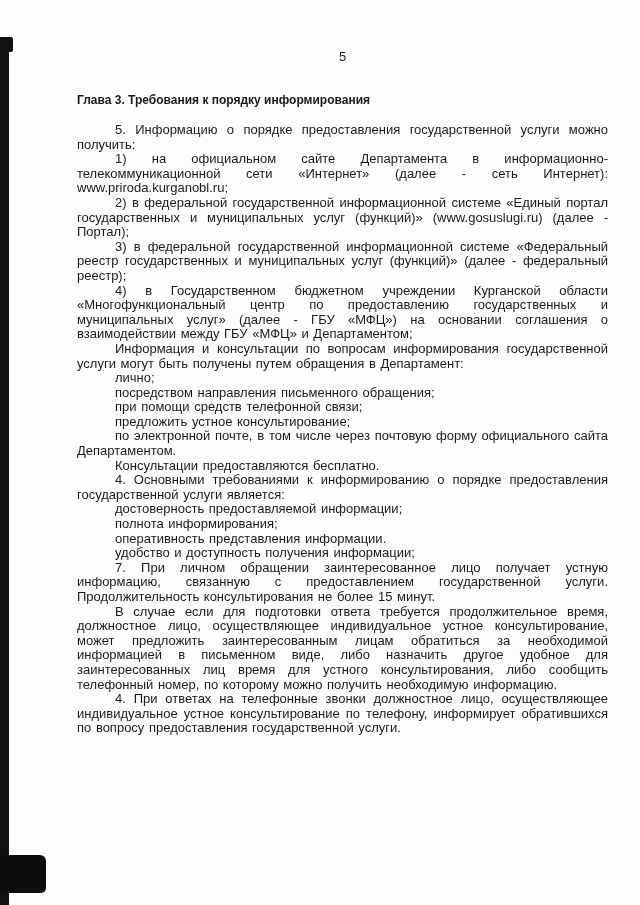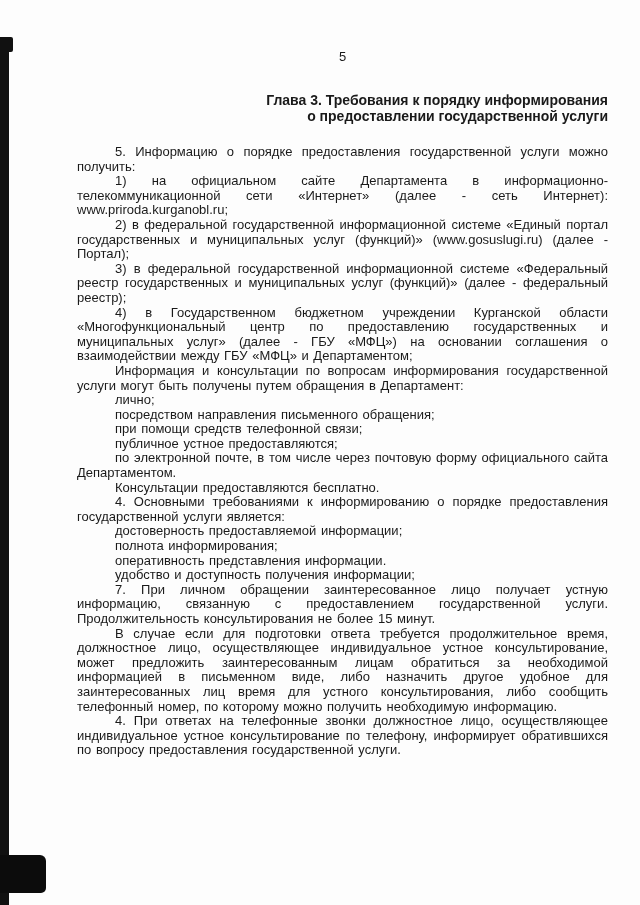--- a/index.html
+++ b/index.html
@@ -50,27 +50,27 @@
     width: 531px;
   }
   .page-number {
     margin-top: 50px;
     text-align: center;
     font-size: 13px;
     line-height: 14px;
   }
   .heading {
     margin: 28px 0 0 0;
-    text-align: right;
-    font-size: 14px;
+    text-align: left;
+    font-size: 12px;
     font-weight: bold;
     line-height: 16px;
   }
   .body-text {
-    margin-top: 21px;
+    margin-top: 15px;
   }
   .body-text p {
     margin: 0;
     font-size: 13px;
     line-height: 14.6px;
     text-align: justify;
     text-indent: 38px;
     word-spacing: 1px;
   }
 </style>
@@ -82,34 +82,33 @@
   <div class="scan-bar"></div>
   <div class="scan-notch"></div>
   <div class="scan-blob"></div>
 
   <div class="content">
 
     <div class="page-number">5</div>
 
     <h1 class="heading">
       <span>Глава 3. Требования к порядку информирования</span><br>
-      <span>о предоставлении государственной услуги</span>
     </h1>
 
     <div class="body-text" id="paragraphs">
         <p>5. Информацию о порядке предоставления государственной услуги можно получить:</p>
         <p>1) на официальном сайте Департамента в информационно-телекоммуникационной сети «Интернет» (далее - сеть Интернет): www.priroda.kurganobl.ru;</p>
         <p>2) в федеральной государственной информационной системе «Единый портал государственных и муниципальных услуг (функций)» (www.gosuslugi.ru) (далее - Портал);</p>
         <p>3) в федеральной государственной информационной системе «Федеральный реестр государственных и муниципальных услуг (функций)» (далее - федеральный реестр);</p>
         <p>4) в Государственном бюджетном учреждении Курганской области «Многофункциональный центр по предоставлению государственных и муниципальных услуг» (далее - ГБУ «МФЦ») на основании соглашения о взаимодействии между ГБУ «МФЦ» и Департаментом;</p>
         <p>Информация и консультации по вопросам информирования государственной услуги могут быть получены путем обращения в Департамент:</p>
         <p>лично;</p>
         <p>посредством направления письменного обращения;</p>
         <p>при помощи средств телефонной связи;</p>
-        <p>публичное устное предоставляются;</p>
+        <p>предложить устное консультирование;</p>
         <p>по электронной почте, в том числе через почтовую форму официального сайта Департаментом.</p>
         <p>Консультации предоставляются бесплатно.</p>
         <p>4. Основными требованиями к информированию о порядке предоставления государственной услуги является:</p>
         <p>достоверность предоставляемой информации;</p>
         <p>полнота информирования;</p>
         <p>оперативность представления информации.</p>
         <p>удобство и доступность получения информации;</p>
         <p>7. При личном обращении заинтересованное лицо получает устную информацию, связанную с предоставлением государственной услуги. Продолжительность консультирования не более 15 минут.</p>
         <p>В случае если для подготовки ответа требуется продолжительное время, должностное лицо, осуществляющее индивидуальное устное консультирование, может предложить заинтересованным лицам обратиться за необходимой информацией в письменном виде, либо назначить другое удобное для заинтересованных лиц время для устного консультирования, либо сообщить телефонный номер, по которому можно получить необходимую информацию.</p>
         <p>4. При ответах на телефонные звонки должностное лицо, осуществляющее индивидуальное устное консультирование по телефону, информирует обратившихся по вопросу предоставления государственной услуги.</p>

